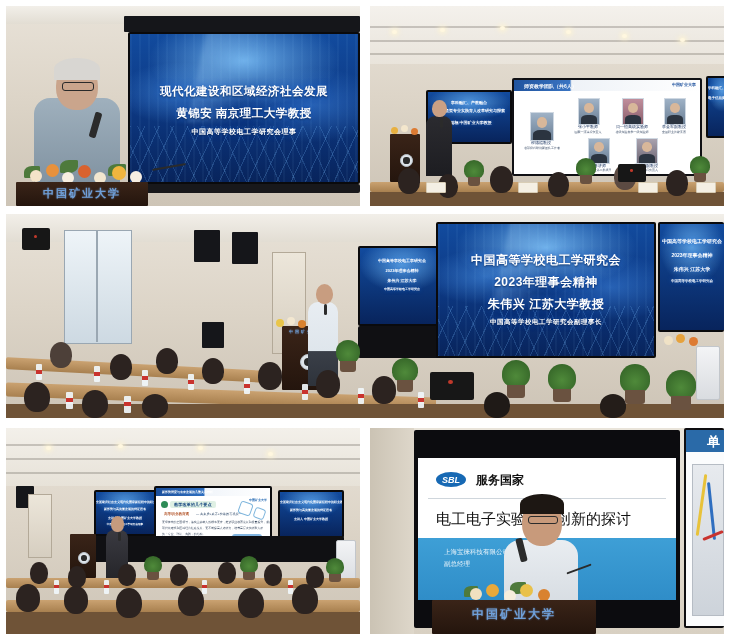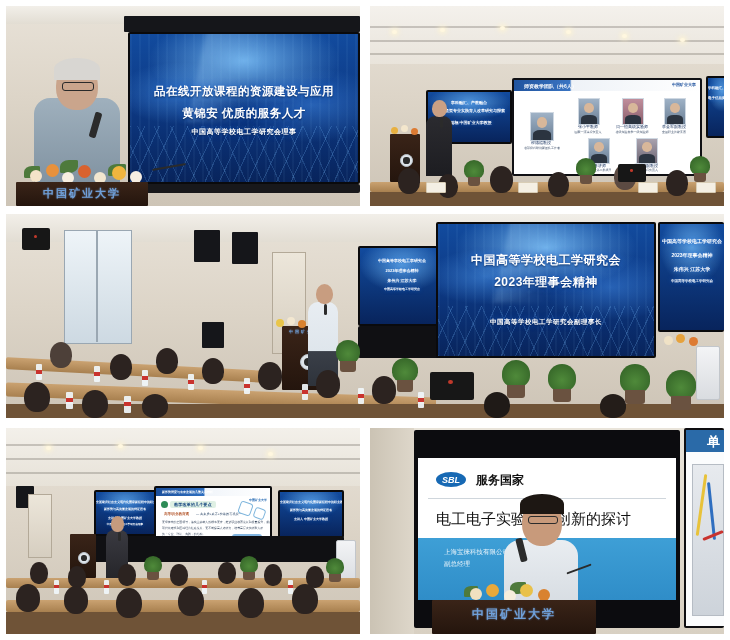--- a/index.html
+++ b/index.html
@@ -116,22 +116,22 @@
       <div class="wall"></div>
       <div class="ceiling" style="height:18px;"></div>
       <div class="wallpanel" style="left:118px;top:10px;width:236px;height:16px;"></div>
 
       <div class="screenframe" style="left:122px;top:26px;width:232px;height:152px;">
         <div class="led" style="left:2px;top:2px;right:2px;bottom:2px;">
           <div class="glow"></div>
             <div class="bars"></div>
             <div class="rays"></div>
             <div class="grid"></div>
-          <div class="slidetext" style="top:50px;font-size:11.5px;">品在线开放课程的资源建设与应用</div>
-          <div class="slidetext" style="top:72px;font-size:11.5px;">黄锦安  优质的服务人才</div>
+          <div class="slidetext" style="top:50px;font-size:11.5px;">现代化建设和区域经济社会发展</div>
+          <div class="slidetext" style="top:72px;font-size:11.5px;">黄锦安  南京理工大学教授</div>
           <div class="slidetext" style="top:93px;font-size:7px;">中国高等学校电工学研究会理事</div>
         </div>
       </div>
       <div class="bezel" style="left:122px;top:178px;width:232px;height:9px;background:#18181b;"></div>
 
       <div class="body" style="left:28px;top:92px;width:86px;height:96px;background:linear-gradient(180deg,#9fb0bd,#7d8f9e);border-radius:16px 16px 0 0;"></div>
       <div class="head" style="left:50px;top:56px;width:42px;height:48px;background:#caa58c;"></div>
       <div style="position:absolute;left:48px;top:52px;width:46px;height:22px;border-radius:50% 50% 0 0;background:#d8d6d2;"></div>
       <div style="position:absolute;left:56px;top:76px;width:30px;height:7px;border:1.4px solid #2a2a2a;border-radius:3px;"></div>
       <div class="mic" style="left:86px;top:106px;width:7px;height:26px;transform:rotate(16deg);"></div>
@@ -283,20 +283,21 @@
       <div class="bezel" style="left:352px;top:112px;width:88px;height:32px;"></div>
 
       <div class="screenframe" style="left:430px;top:8px;width:220px;height:136px;">
         <div class="led" style="left:2px;top:2px;right:2px;bottom:2px;">
           <div class="glow"></div>
             <div class="bars"></div>
             <div class="rays"></div>
             <div class="grid"></div>
           <div class="slidetext" style="top:28px;font-size:12px;">中国高等学校电工学研究会</div>
           <div class="slidetext" style="top:50px;font-size:12px;">2023年理事会精神</div>
+          <div class="slidetext" style="top:72px;font-size:12px;">朱伟兴   江苏大学教授</div>
           <div class="slidetext" style="top:94px;font-size:6.5px;">中国高等学校电工学研究会副理事长</div>
         </div>
       </div>
 
       <div class="screenframe" style="left:652px;top:8px;width:66px;height:110px;">
         <div class="sideled" style="left:2px;top:2px;right:0;bottom:2px;">
           <div class="gl"></div>
           <div class="st" style="top:14px;font-size:5px;">中国高等学校电工学研究会</div>
           <div class="st" style="top:28px;font-size:5px;">2023年理事会精神</div>
           <div class="st" style="top:42px;font-size:5px;">朱伟兴   江苏大学</div>

